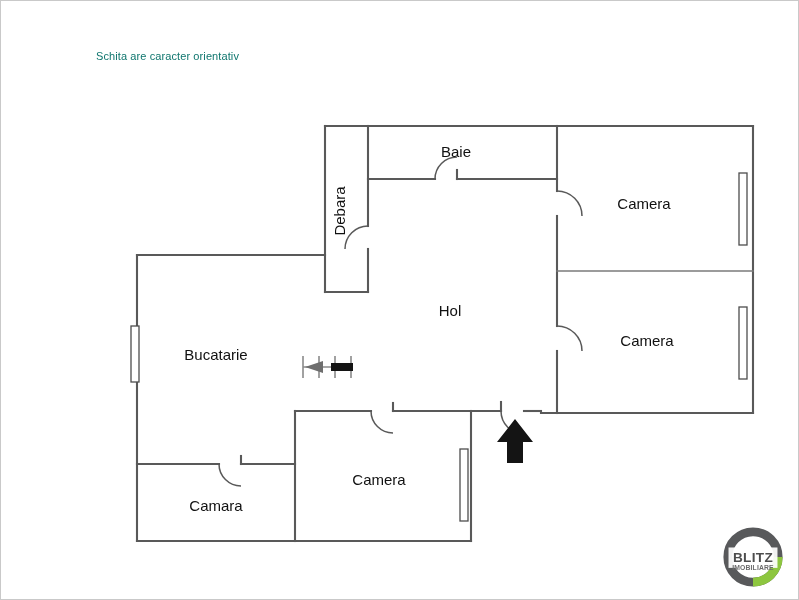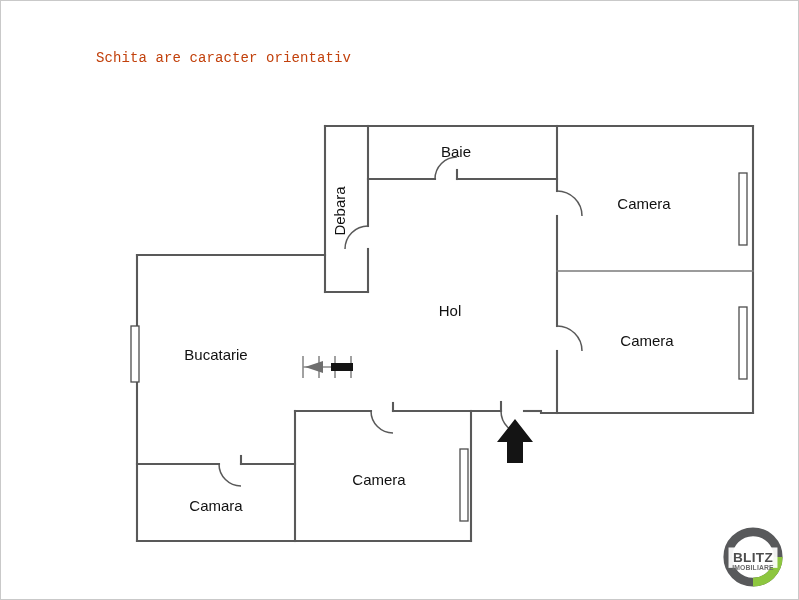--- a/index.html
+++ b/index.html
@@ -14,25 +14,24 @@
     background: #ffffff;
     border: 1px solid #c9c9c9;
     box-sizing: border-box;
     overflow: hidden;
     font-family: "Liberation Sans", sans-serif;
   }
   #plan-title {
     position: absolute;
     left: 95px;
     top: 49px;
-    font-size: 14px;
-    color: #c2410c;
+    font-size: 11px;
+    color: #0f766e;
     letter-spacing: 0.1px;
     white-space: nowrap;
-    font-family: Liberation Mono, monospace;
   }
   #floorplan-svg {
     position: absolute;
     left: 0;
     top: 0;
   }
   .room-label {
     font-family: "Liberation Sans", sans-serif;
     font-size: 15px;
     fill: #111111;

